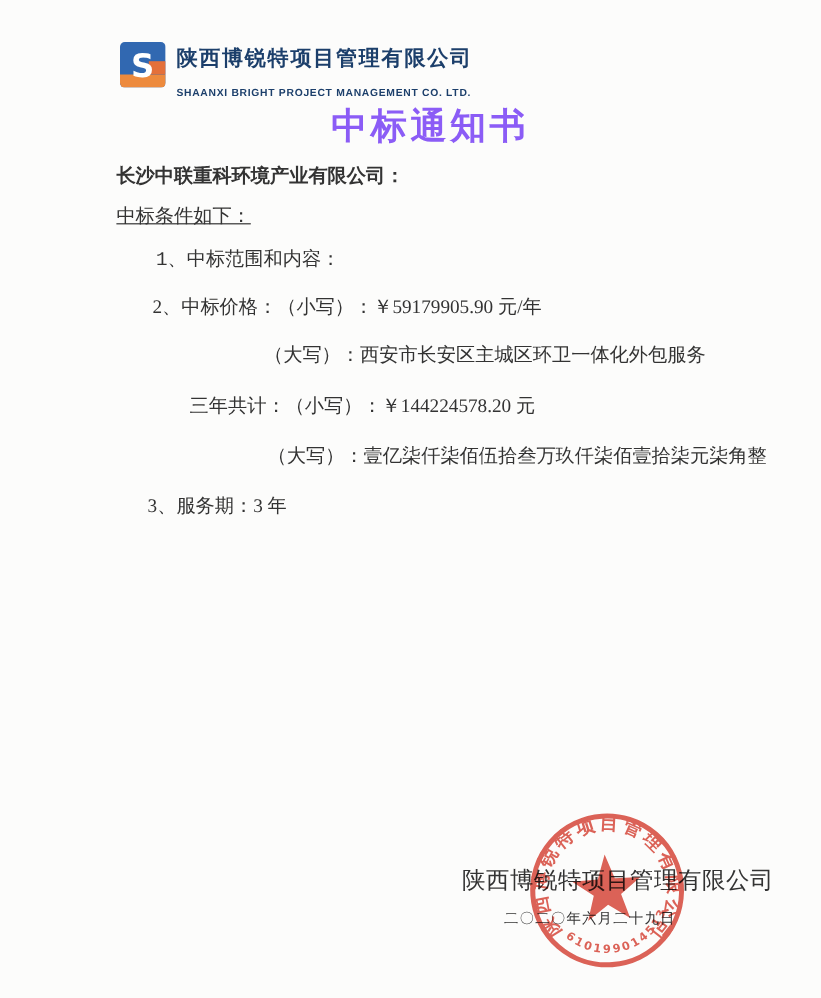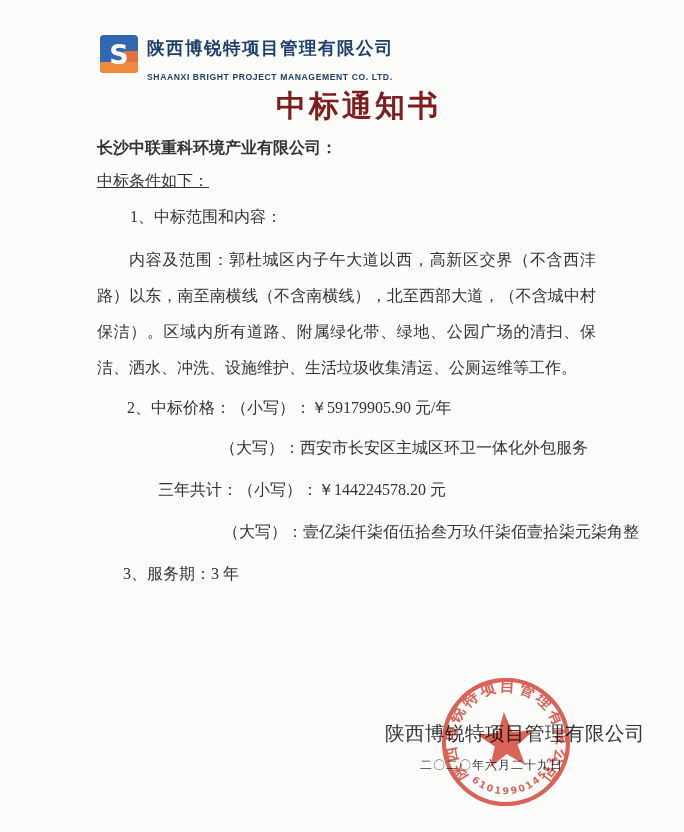--- a/index.html
+++ b/index.html
@@ -34,21 +34,21 @@
   .brand-en{
     font-family:"Liberation Sans","DejaVu Sans",sans-serif;
     font-weight:bold;font-size:8.6px;letter-spacing:0.6px;
     color:var(--navy);margin-top:14px;
   }
 
   
   .doc-title{
     font-size:30px;font-weight:bold;letter-spacing:3px;
     text-align:center;position:relative;left:14px;
-    margin-top:7px;line-height:34px;color:#7f1d1d;
+    margin-top:7px;line-height:34px;color:#8b5cf6;
   }
 
   
   .body-text{width:499px;font-size:16px;line-height:36px;text-align:justify;}
   .recipient{font-weight:bold;margin-top:10px;line-height:30px;}
   .para{margin-top:6px;}
   .indent{text-indent:2em;}
   .u{text-decoration:underline;text-underline-offset:4px;}
   .conditions{margin-top:0;text-decoration:underline;}
   .item-title{margin-top:0;}
@@ -93,23 +93,22 @@
 
   <div class="doc-title">中标通知书</div>
 
   <div class="body-text">
 
     <p class="recipient">长沙中联重科环境产业有限公司：</p>
 
 
     <p class="conditions">中标条件如下：</p>
 
-    <p class="item-title" style="text-indent:33px;">1、中标范围和内容：</p>
+    <p class="item-title" style="text-indent:33px;font-family:Liberation Mono, monospace;">1、中标范围和内容：</p>
 
-    <p class="item-body indent">内容及范围：郭杜城区内子午大道以西，高新区交界（不含西沣路）以东，南至南横线（不含南横线），北至西部大道，（不含城中村保洁）。区域内所有道路、附属绿化带、绿地、公园广场的清扫、保洁、洒水、冲洗、设施维护、生活垃圾收集清运、公厕运维等工作。</p>
 
     <p class="price-line1">2、中标价格：（小写）：￥59179905.90 元/年</p>
 
     <p class="price-line2">（大写）：西安市长安区主城区环卫一体化外包服务</p>
 
     <p class="price-line3">三年共计：（小写）：￥144224578.20 元</p>
 
     <p class="price-line4">（大写）：壹亿柒仟柒佰伍拾叁万玖仟柒佰壹拾柒元柒角整</p>
 
     <p class="service-line">3、服务期：3 年</p>

